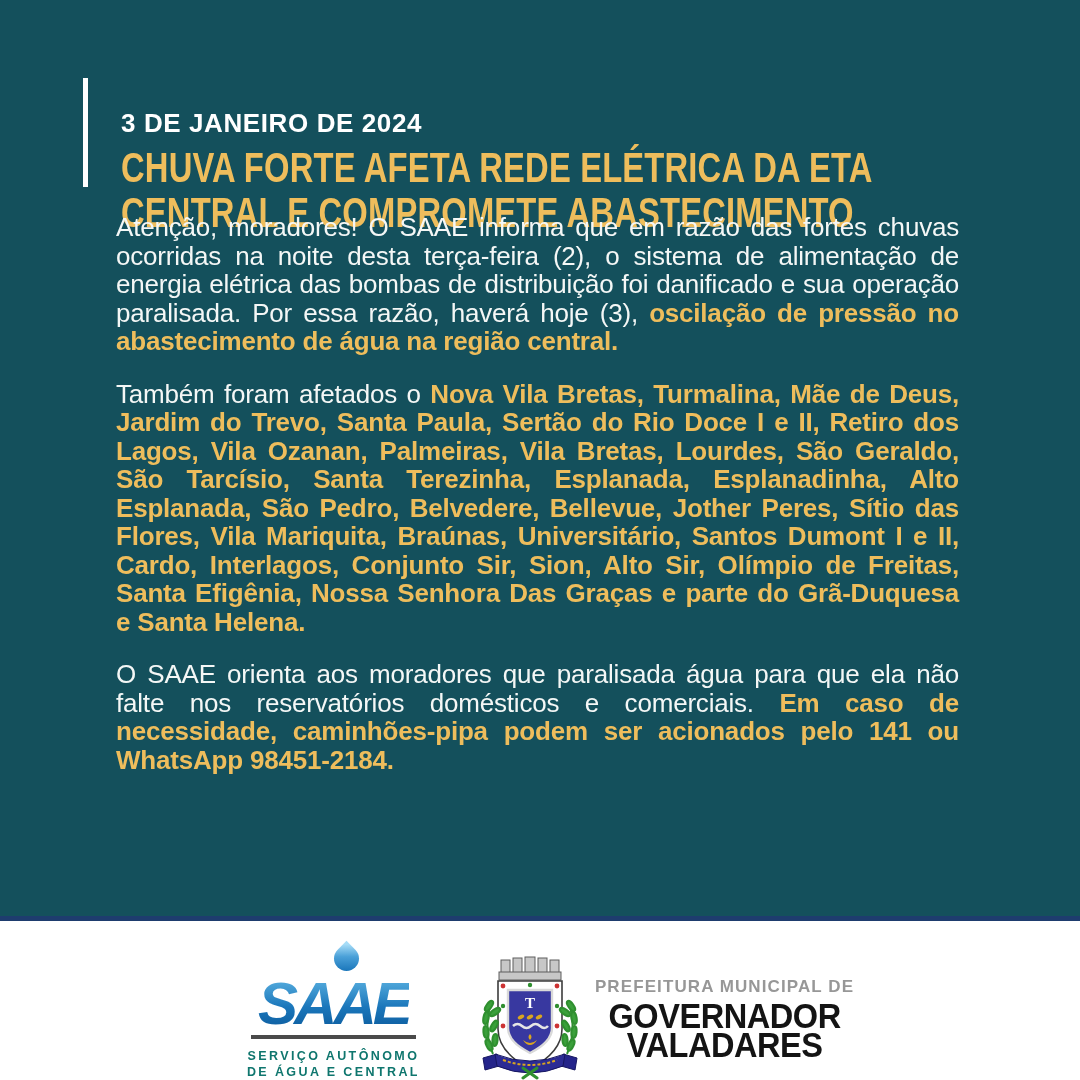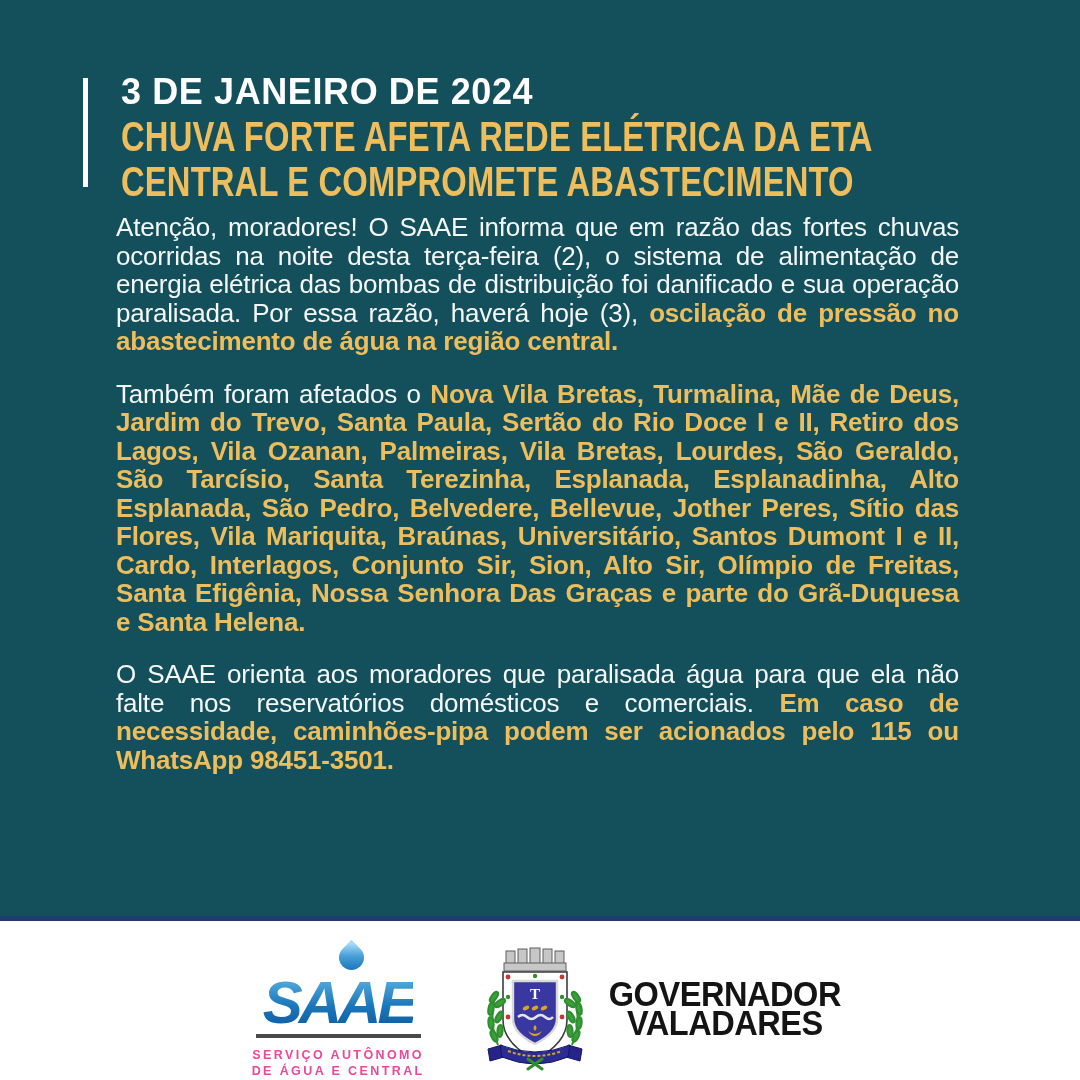--- a/index.html
+++ b/index.html
@@ -13,21 +13,21 @@
   }
 
   
   .accent-bar {
     position:absolute; left:83px; top:78px; width:5px; height:109px;
     background:#ffffff;
   }
   .header { position:absolute; left:121px; top:77px; width:850px; }
   .date {
     color: var(--date-text, #ffffff);
-    font-size:36px; font-weight:bold; letter-spacing:.6px; line-height:30px;
+    font-size:26px; font-weight:bold; letter-spacing:.6px; line-height:30px;margin-top:31px;
   }
   .title {
     margin-top:7px; width:1090px;
     transform:scaleX(.78); transform-origin:0 0;
     color: var(--highlight, #eebd5c);
     font-size:42px; font-weight:bold; line-height:45px; letter-spacing:.2px;
   }
 
   
   .body-text {
@@ -40,42 +40,42 @@
   .hl { color: var(--highlight, #eebd5c); font-weight:bold; }
 
   
   .separator {
     position:absolute; left:0; top:916px; width:1080px; height:5px;
     background: var(--separator-line, #1e3c6e);
   }
   .footer {
     position:absolute; left:0; top:921px; width:1080px; height:159px;
     background: var(--footer-background, #ffffff);
-    display:flex; align-items:flex-start; justify-content:center; gap:36px;
+    display:flex; align-items:flex-end; justify-content:center; gap:36px;
     padding-top:24px;
   }
 
   
   .saae-logo { position:relative; width:215px; text-align:center; padding-top:30px; }
   .drop {
     position:absolute; top:0; left:50%; margin-left:1px;
     width:25px; height:25px;
     background:linear-gradient(135deg,#a6dcf7 10%,#4aa0d8 45%, var(--saae-blue,#1b77bb) 85%);
     border-radius:0 50% 50% 50%;
     transform:rotate(45deg);
   }
   .saae-word {
     display:inline-block;
     font-size:60px; line-height:56px; font-weight:bold; font-style:italic; letter-spacing:-4px;
     background:linear-gradient(180deg,#5db3e2 0%, var(--saae-blue,#1b77bb) 55%, #0c5a9c 100%);
     -webkit-background-clip:text; background-clip:text; color:transparent;
   }
   .saae-rule { width:165px; height:4px; background:#4a4a4a; margin:3px auto 9px; }
   .saae-sub {
-    color:#ec4899; font-size:12.5px; font-weight:bold; letter-spacing:2.4px; line-height:16px;
+    color:#0f766e; font-size:12.5px; font-weight:bold; letter-spacing:2.4px; line-height:16px;
   }
 
   
   .pref-logo { display:flex; align-items:center; gap:12px; }
   .arms { width:106px; height:126px; }
   .pref-text { text-align:center; }
   .pref-line1 { color:#979797; font-size:17px; font-weight:bold; letter-spacing:1.1px; line-height:22px; margin-bottom:3px; }
   .pref-name {
     color:#141414; font-size:35px; font-weight:bold; line-height:29px; letter-spacing:-.5px;
     transform:scaleX(.93); transform-origin:50% 0;
@@ -92,21 +92,21 @@
     <div class="date">3 DE JANEIRO DE 2024</div>
     <div class="title">
       <div>CHUVA FORTE AFETA REDE ELÉTRICA DA ETA</div>
       <div>CENTRAL E COMPROMETE ABASTECIMENTO</div>
     </div>
   </div>
 
   <div class="body-text">
       <p><span>Atenção, moradores! O SAAE informa que em razão das fortes chuvas ocorridas na noite desta terça-feira (2), o sistema de alimentação de energia elétrica das bombas de distribuição foi danificado e sua operação paralisada. Por essa razão, haverá hoje (3), </span><span class="hl">oscilação de pressão no abastecimento de água na região central.</span></p>
       <p><span>Também foram afetados o </span><span class="hl">Nova Vila Bretas, Turmalina, Mãe de Deus, Jardim do Trevo, Santa Paula, Sertão do Rio Doce I e II, Retiro dos Lagos, Vila Ozanan, Palmeiras, Vila Bretas, Lourdes, São Geraldo, São Tarcísio, Santa Terezinha, Esplanada, Esplanadinha, Alto Esplanada, São Pedro, Belvedere, Bellevue, Jother Peres, Sítio das Flores, Vila Mariquita, Braúnas, Universitário, Santos Dumont I e II, Cardo, Interlagos, Conjunto Sir, Sion, Alto Sir, Olímpio de Freitas, Santa Efigênia, Nossa Senhora Das Graças e parte do Grã-Duquesa e Santa Helena.</span></p>
-      <p><span>O SAAE orienta aos moradores que paralisada água para que ela não falte nos reservatórios domésticos e comerciais. </span><span class="hl">Em caso de necessidade, caminhões-pipa podem ser acionados pelo 115 ou WhatsApp 98451-3501.</span></p>
+      <p><span>O SAAE orienta aos moradores que paralisada água para que ela não falte nos reservatórios domésticos e comerciais. </span><span class="hl">Em caso de necessidade, caminhões-pipa podem ser acionados pelo 141 ou WhatsApp 98451-2184.</span></p>
     </div>
 
   <div class="separator"></div>
 
   <div class="footer">
 
     <div class="saae-logo">
       <span class="drop"></span>
       <div class="saae-word">SAAE</div>
       <div class="saae-rule"></div>
@@ -178,19 +178,20 @@
           <path d="M18 100 Q53 114 88 100 L86 112 Q53 126 20 112 Z" fill="#2b2b94" stroke="#161660" stroke-width="1"></path>
           <path d="M26 106 q27 10 54 0" fill="none" stroke="#d9a520" stroke-width="2" stroke-dasharray="3 2"></path>
         </g>
 
         <g stroke="#2f8f2f" stroke-width="3" stroke-linecap="round">
           <path d="M46 114 L60 124"></path>
           <path d="M60 114 L46 124"></path>
         </g>
       </svg>
       <div class="pref-text">
+        <div class="pref-line1">PREFEITURA MUNICIPAL DE</div>
         <div class="pref-name">GOVERNADOR</div>
         <div class="pref-name">VALADARES</div>
       </div>
     </div>
 
   </div>
 </div>
 
 </body></html>

